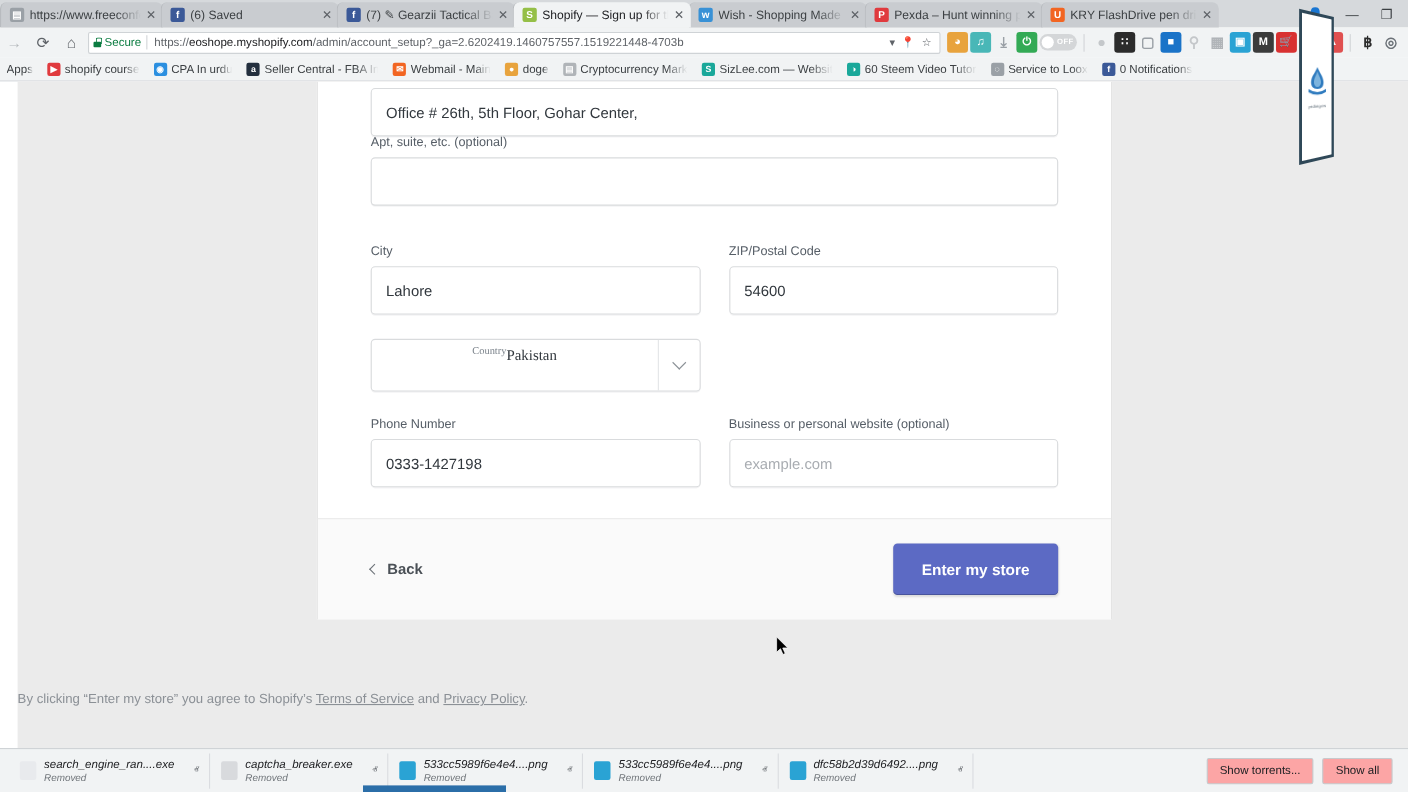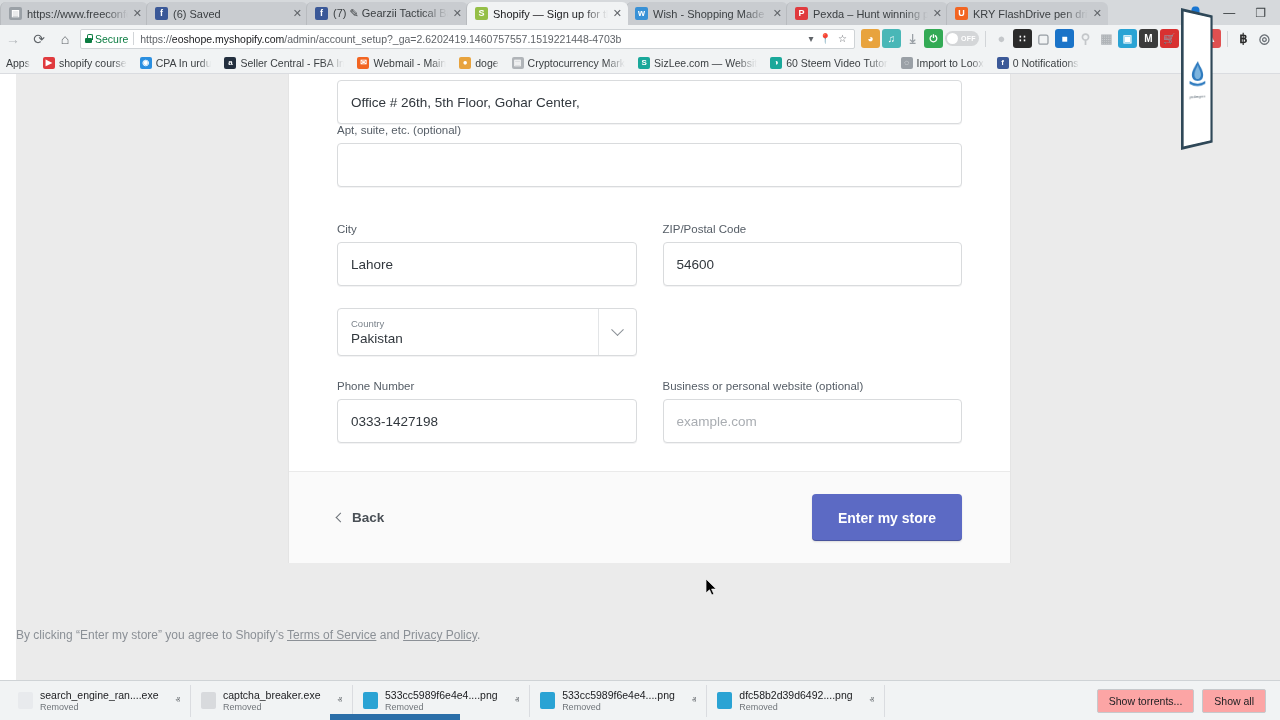--- a/index.html
+++ b/index.html
@@ -115,21 +115,21 @@
   .finput.ph { color: #a9adb2; }
   .row2 { display: flex; gap: 26px; }
   .col { flex: 1; }
 
   .selectbox {
     width: 100%; height: 48px;
     border: 1px solid #d9dbdd; border-radius: 4px; background: #fff;
     display: flex; align-items: stretch;
     box-shadow: 0 1px 0 rgba(22,29,37,.05);
   }
-  .selinner { flex: 1; padding: 5px 13px; display: flex; flex-direction: column; justify-content: center; }
+  .selinner { flex: 1; padding: 5px 13px; display: flex; flex-direction: row; justify-content: center; font-family: Liberation Serif, serif; }
   .seltiny { font-size: 9.5px; color: #7b838b; line-height: 12px; }
   .selval { font-size: 13.5px; color: #31373d; line-height: 17px; }
   .selarrow { width: 38px; border-left: 1px solid #e3e5e7;
               display: flex; align-items: center; justify-content: center; }
   .chev { width: 9px; height: 9px; border-right: 1.6px solid #8b9197;
           border-bottom: 1.6px solid #8b9197; transform: rotate(45deg) translate(-2px,-2px); }
 
   .backbtn { display: flex; align-items: center; gap: 8px;
              font-size: 13.5px; font-weight: bold; color: #4a5056; }
   .backchev { width: 7px; height: 7px; border-left: 1.6px solid #6b7177;
@@ -302,21 +302,21 @@
       <div class="bm">
         <span class="bmico" style="background: rgb(26, 168, 154);">S</span>
         <span class="bmtext">SizLee.com — Websit</span>
       </div>
       <div class="bm">
         <span class="bmico" style="background: rgb(26, 168, 154);">◑</span>
         <span class="bmtext">60 Steem Video Tutor</span>
       </div>
       <div class="bm">
         <span class="bmico" style="background: rgb(154, 160, 166);">◌</span>
-        <span class="bmtext">Import to Loox</span>
+        <span class="bmtext">Service to Loox</span>
       </div>
       <div class="bm">
         <span class="bmico" style="background: rgb(59, 89, 152);">f</span>
         <span class="bmtext">0 Notifications</span>
       </div>
     </div>
 
   <div class="viewport">
     <div class="card">
       <div class="cardbody">
@@ -390,21 +390,21 @@
   <div class="overlay">
     <svg class="ologo" width="26" height="30" viewBox="0 0 26 30">
       <path d="M13 1 C10 7 7 9 6 14 C5 19 8 22 13 22 C18 22 21 19 20 14 C19 9 16 7 13 1 Z" fill="#2f7bbf"></path>
       <path d="M13 5 C11.5 9 9.5 11 9 14.5 C8.6 18 10.6 20 13 20 C15.4 20 17.4 18 17 14.5 C16.5 11 14.5 9 13 5 Z" fill="#7db4de"></path>
       <path d="M3 22 Q13 28 23 22 L23 25 Q13 30 3 25 Z" fill="#2f7bbf"></path>
     </svg>
     <span class="otext">yndimgres</span>
   </div>
 
   <div class="shelf" id="shelf-host">
-    <div id="dl-host" style="display:flex;align-items:flex-start;">
+    <div id="dl-host" style="display:flex;align-items:flex-start;font-style:italic;">
         <div class="dl">
           <span class="dlico" style="background: rgb(232, 234, 237);"></span>
           <div class="dltxt">
             <span class="dlname">search_engine_ran....exe</span>
             <span class="dlsub">Removed</span>
           </div>
           <span class="dlcaret">ⱏ</span>
         </div>
         <div class="dl">
           <span class="dlico" style="background: rgb(216, 218, 221);"></span>

